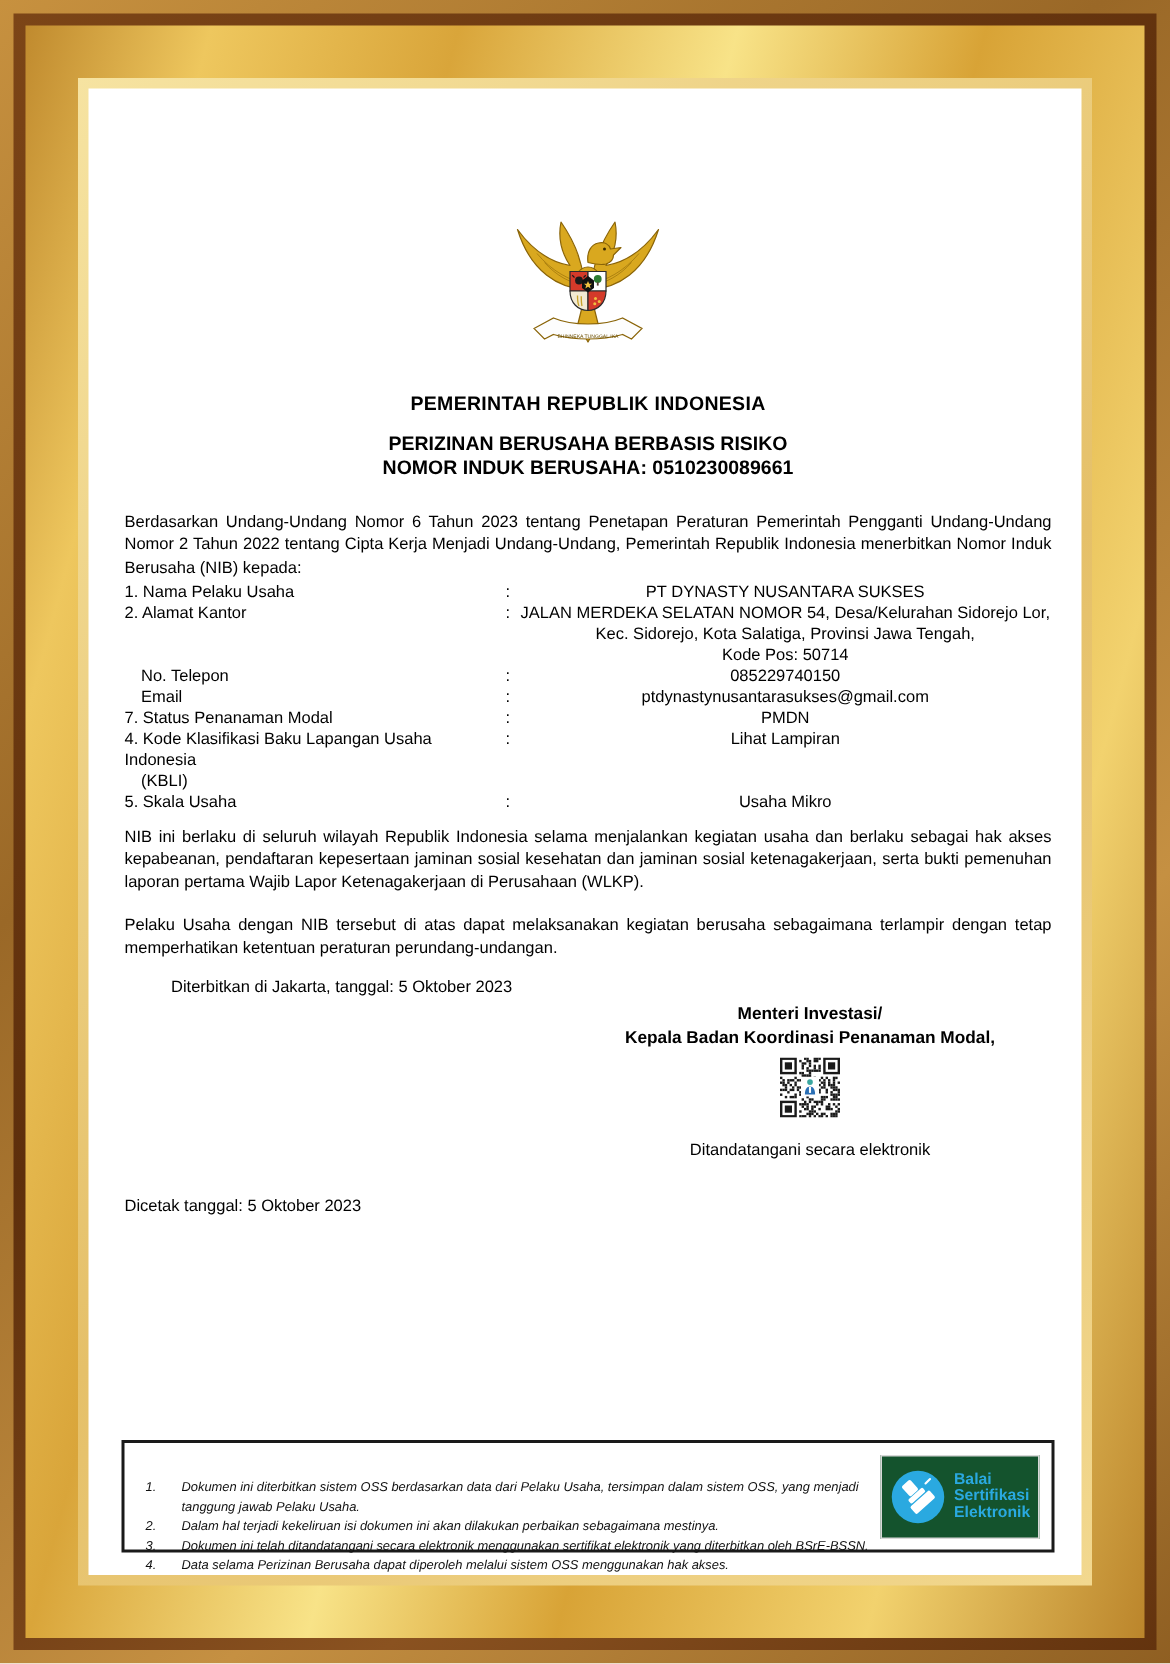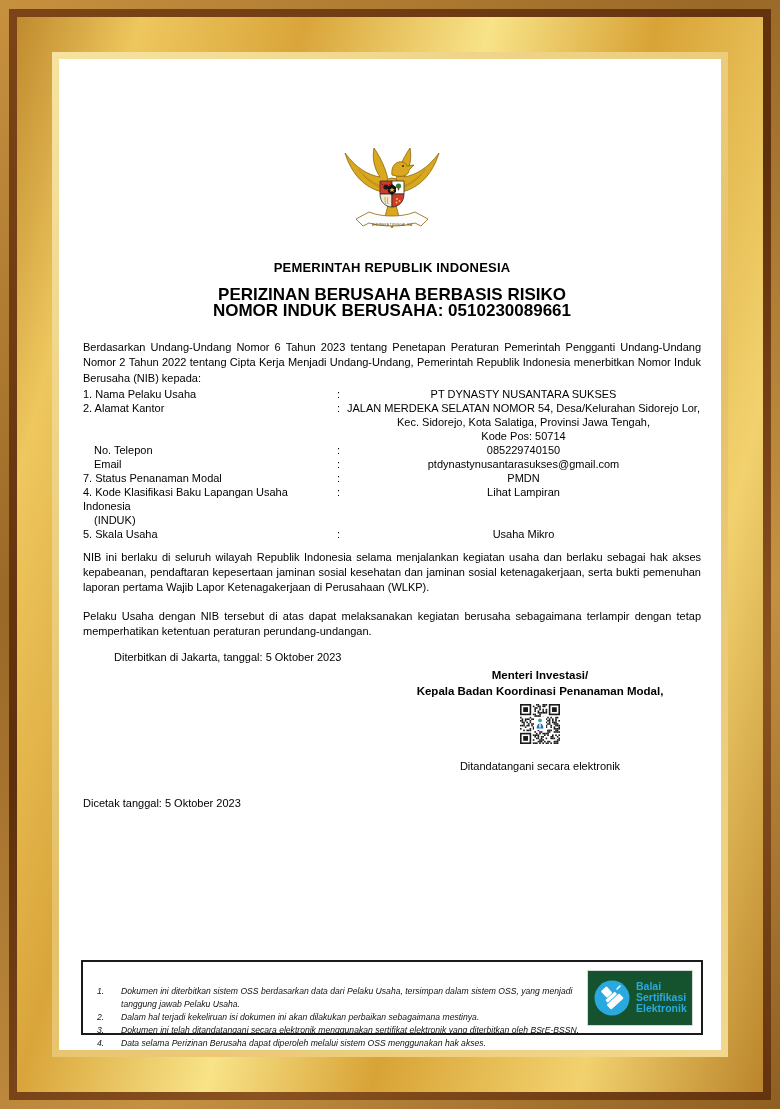--- a/index.html
+++ b/index.html
@@ -15,21 +15,21 @@
     background: linear-gradient(105deg,#c08a2e 0%,#eec75e 12%,#d9a53a 28%,#f8e388 46%,#d8a336 62%,#f2d26e 82%,#bb852b 100%); }
   .frame4 { width:100%; height:100%; padding:7px;
     background: linear-gradient(140deg,#f6e3a1 0%,#e5c069 55%,#f2d88f 100%); }
 
   .page { width:100%; height:100%; background:#fff; position:relative;
     padding:0 20px 0 24px; overflow:hidden; }
 
   
   .emblem-wrap { margin:86px auto 0; width:104px; text-align:center; }
   .gov-title { margin-top:19px; text-align:center; font-weight:bold; font-size:13px; letter-spacing:.2px; }
-  .doc-titles { margin-top:12px; text-align:center; font-weight:bold; font-size:17px; line-height:15.5px; }
+  .doc-titles { margin-top:12px; text-align:center; font-weight:bold; font-size:13px; line-height:15.5px; }
 
   
   .para { font-size:11px; line-height:15.3px; text-align:justify; }
   .intro { margin-top:22px; }
 
   .fields { margin-top:1px; font-size:11px; line-height:14px; }
   .frow { display:flex; align-items:flex-start; }
   .flabel { width:254px; flex:none; }
   .flabel .l2 { padding-left:11px; }
   .flabel.sub { padding-left:11px; }
@@ -152,21 +152,21 @@
         <div class="frow">
           <div class="flabel">7. Status Penanaman Modal</div>
           <div class="fcolon">:</div>
           <div class="fvalue">
                   <div>PMDN</div>
                 </div>
         </div>
         <div class="frow">
           <div class="flabel">
             <div>4. Kode Klasifikasi Baku Lapangan Usaha Indonesia</div>
-            <div class="l2">(INDUK)</div>
+            <div class="l2">(KBLI)</div>
           </div>
           <div class="fcolon">:</div>
           <div class="fvalue">
                   <div>Lihat Lampiran</div>
                 </div>
         </div>
         <div class="frow">
           <div class="flabel">5. Skala Usaha</div>
           <div class="fcolon">:</div>
           <div class="fvalue">

